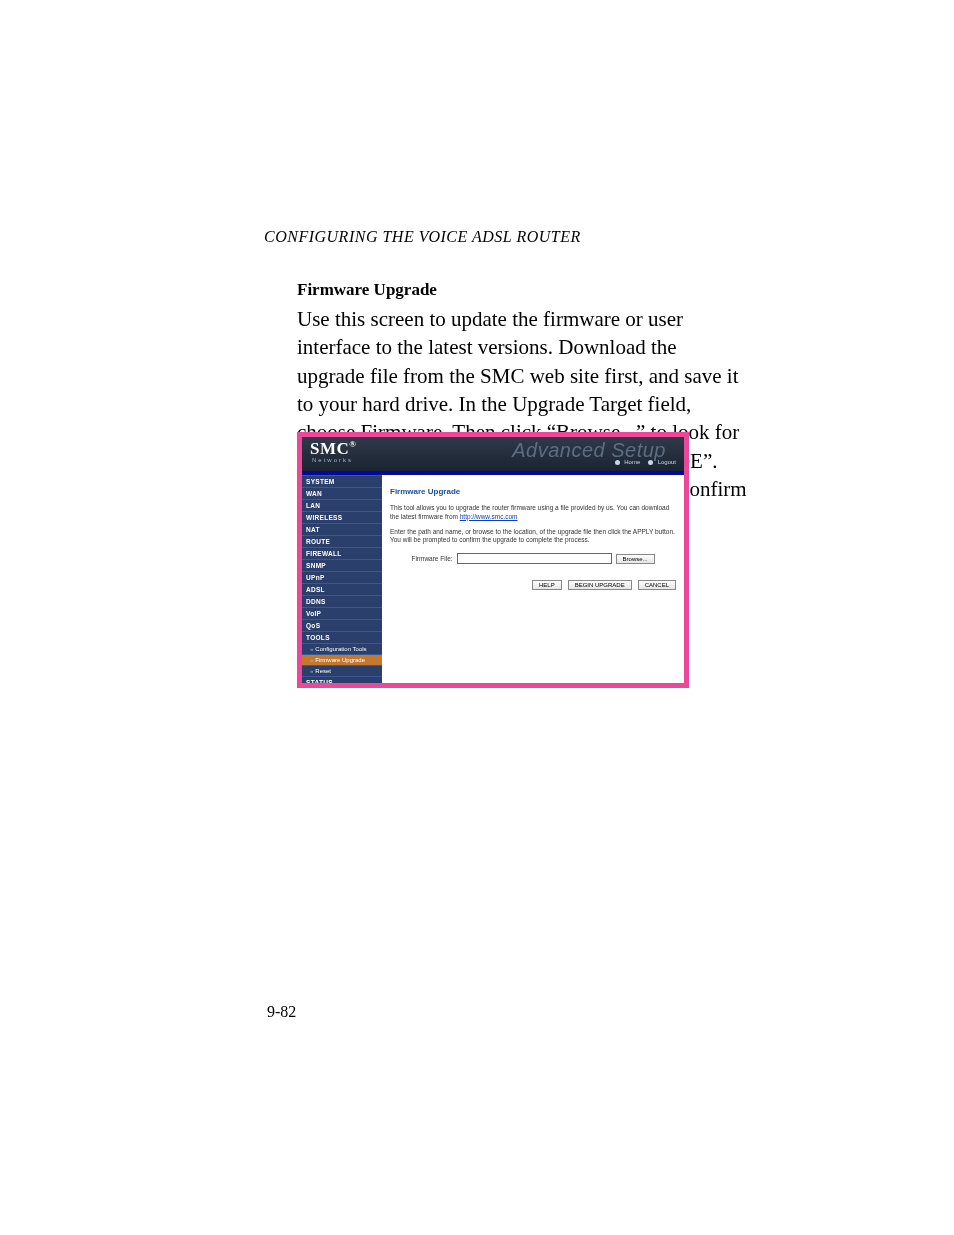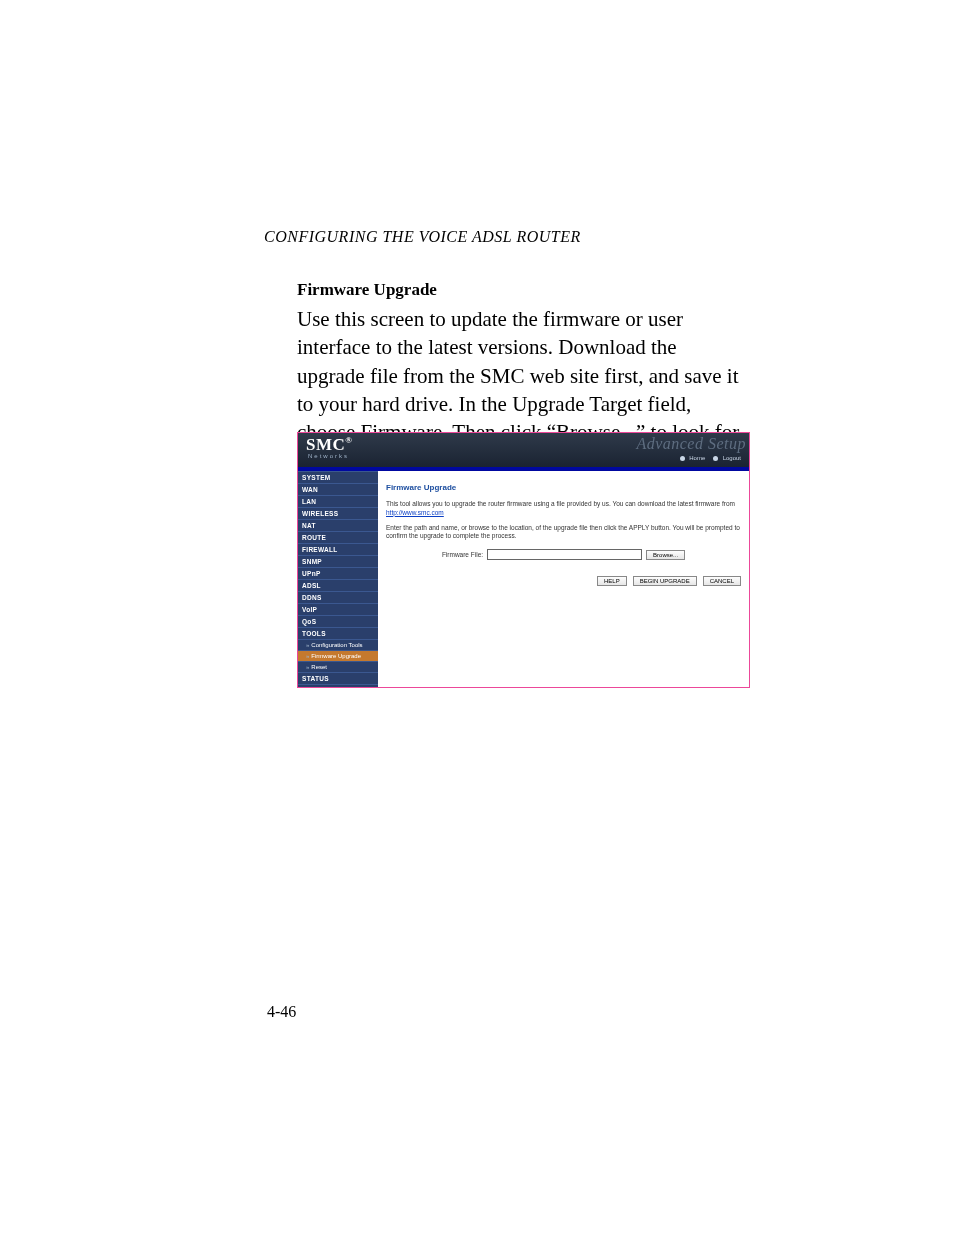--- a/index.html
+++ b/index.html
@@ -40,24 +40,24 @@
     width: 452px;
     font-size: 21px;
     line-height: 1.35;
   }
 
   
   .shot {
     position: absolute;
     top: 432px;
     left: 263px;
-    width: 453px;
+    width: 392px;
     height: 256px;
     background: #6d28d9;
-    border: 1px solid #ec4899;
+    border: 5px solid #ec4899;
     box-sizing: border-box;
     font-family: Tahoma, Verdana, Arial, sans-serif;
     overflow: hidden;
   }
   .shot-header {
     position: relative;
     height: 34px;
     background: linear-gradient(#2f3a4a, #1a2332);
     color: #fff;
   }
@@ -77,27 +77,26 @@
   .brand-sub {
     position: absolute;
     left: 10px;
     top: 20px;
     font-size: 6px;
     letter-spacing: 2px;
     color: #9fb2c8;
   }
   .header-tagline {
     position: absolute;
-    right: 3px;
+    right: 18px;
     top: 2px;
     font-style: italic;
-    font-size: 16px;
+    font-size: 20px;
     color: #5e6d80;
     letter-spacing: 0.5px;
-    font-family: Liberation Serif, serif;
   }
   .header-links {
     position: absolute;
     right: 8px;
     top: 22px;
     font-size: 6px;
     color: #c9d6e6;
     white-space: nowrap;
   }
   .header-links .dot-icon {
@@ -285,14 +284,14 @@
 
         <div class="actions">
           <button class="action-button">HELP</button>
           <button class="action-button">BEGIN UPGRADE</button>
           <button class="action-button">CANCEL</button>
         </div>
       </div>
     </div>
   </div>
 
-  <div class="page-num">4-46</div>
+  <div class="page-num">9-82</div>
 </div>
 
 </body></html>

